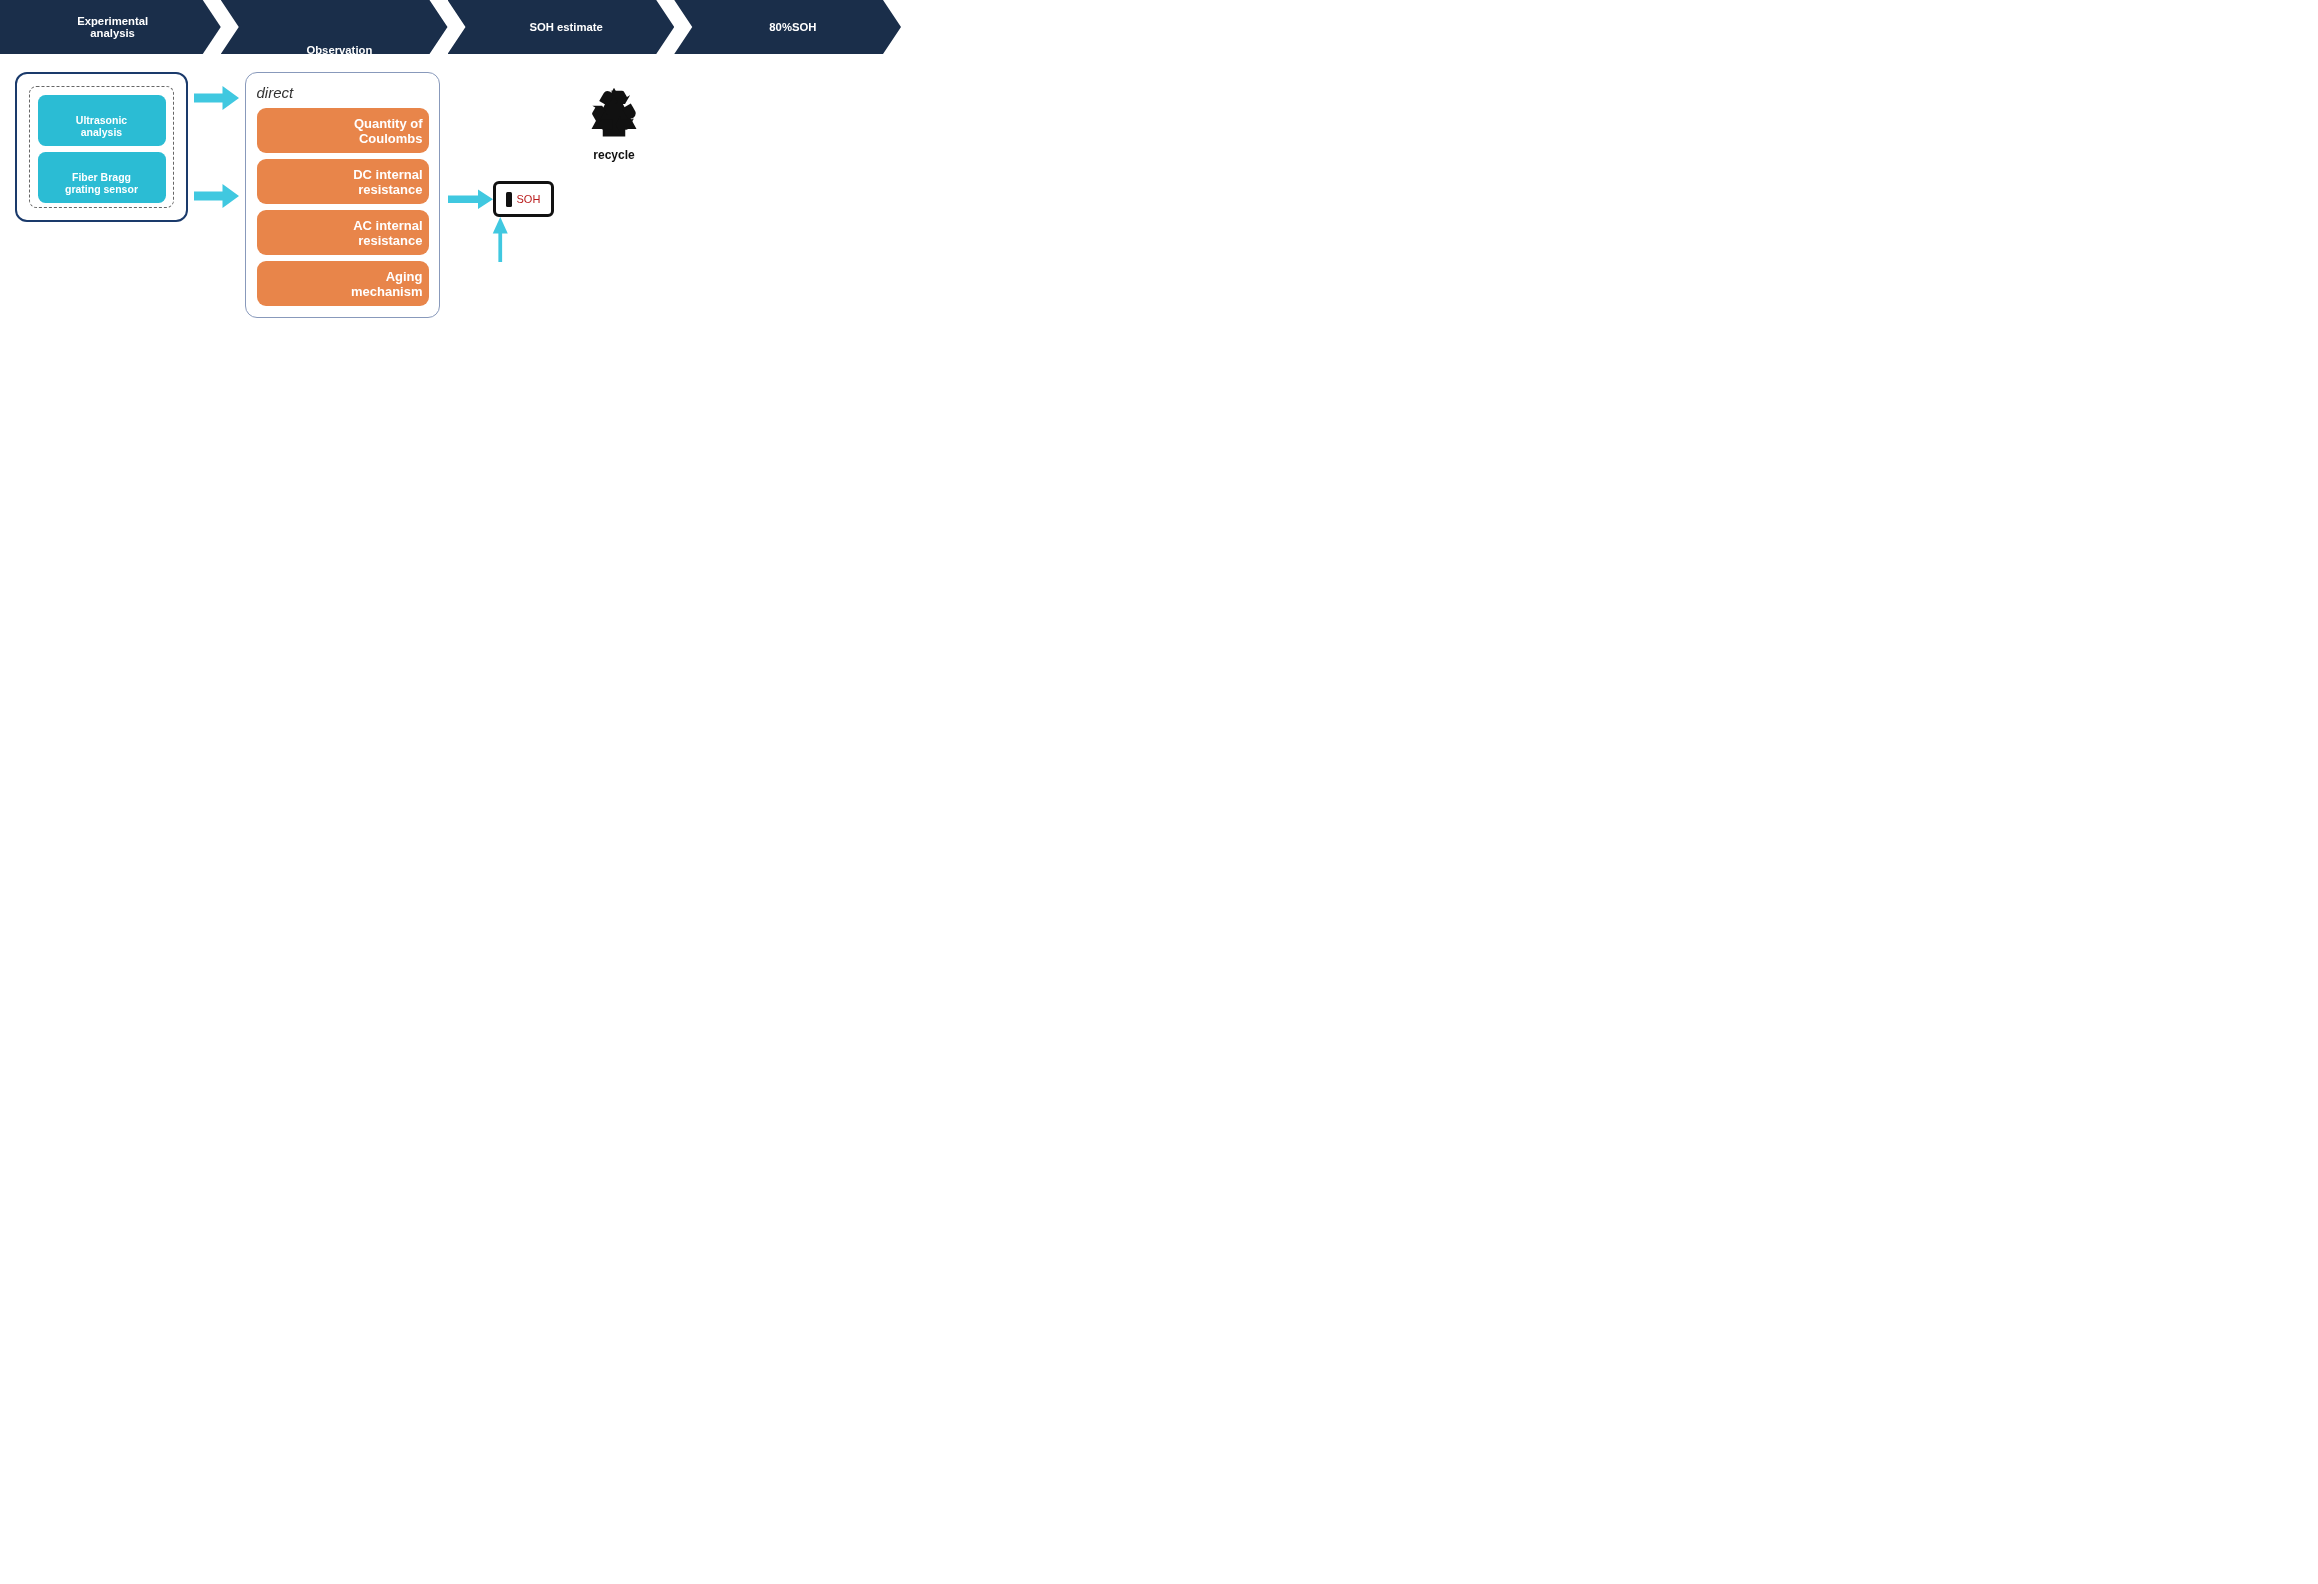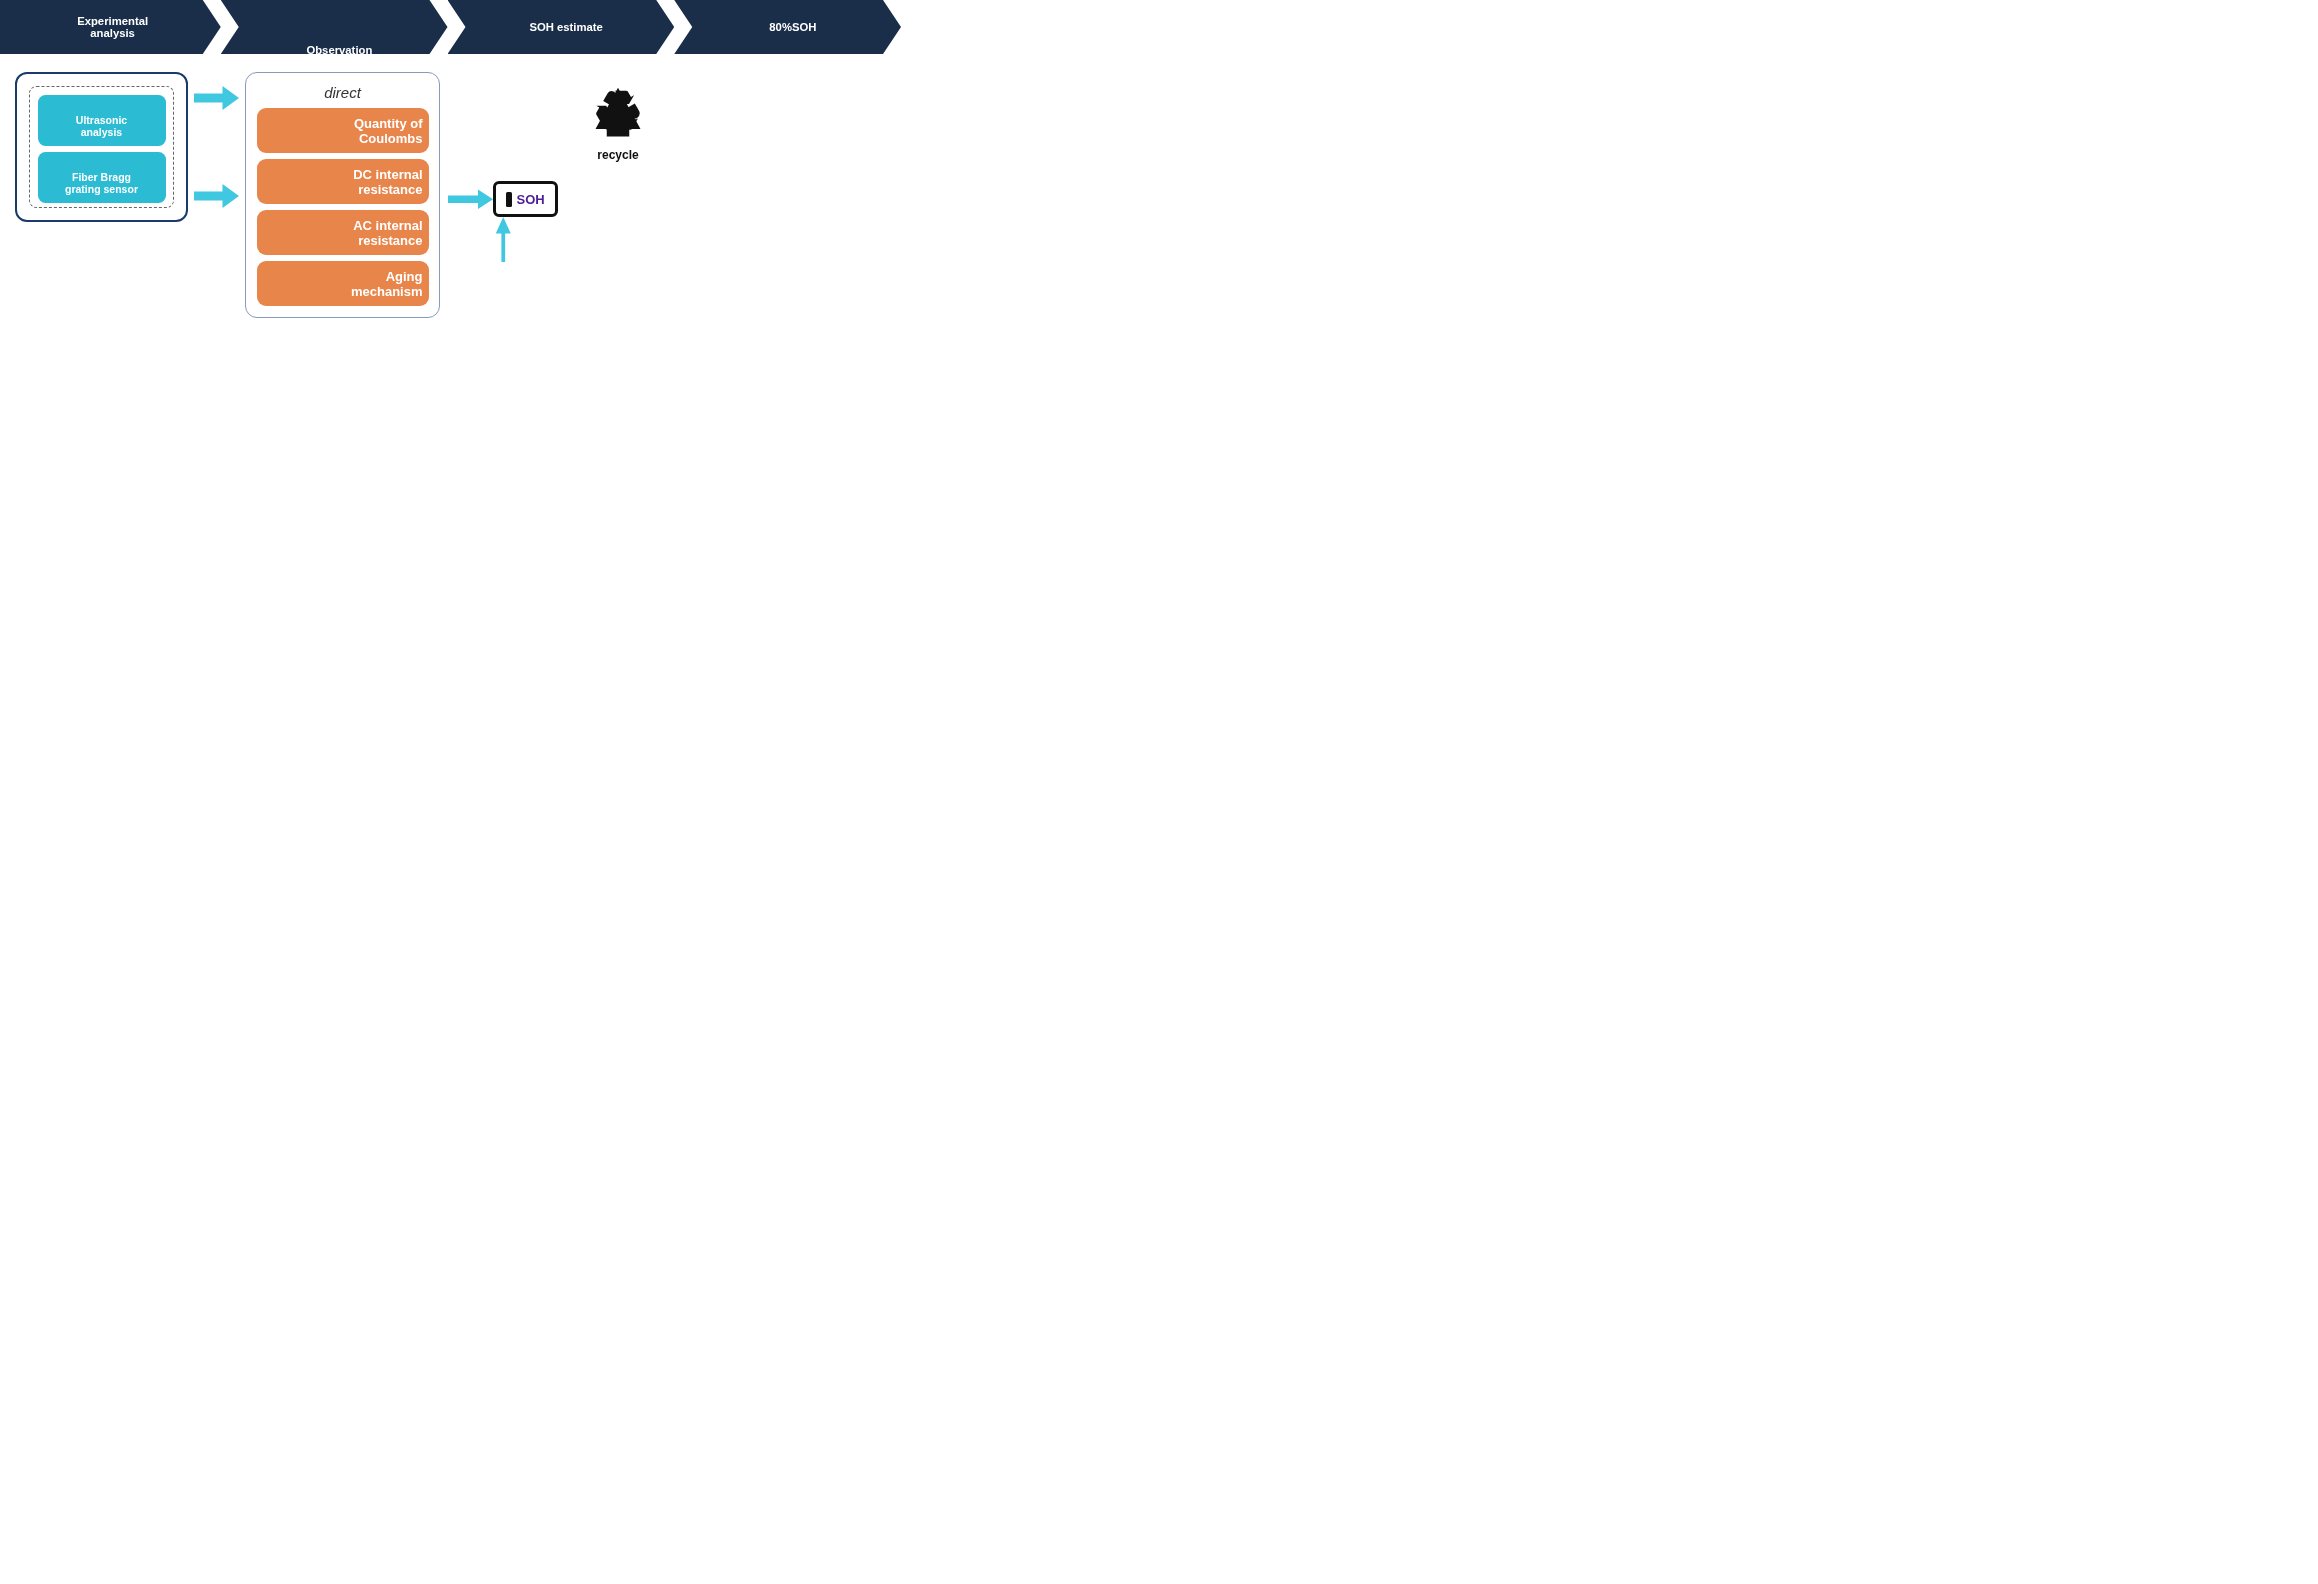--- a/index.html
+++ b/index.html
@@ -73,21 +73,20 @@
     .teal-btn:last-child { margin-bottom: 0; }
 
     .obs-panel {
       border: 1.9px solid #8899bb;
       border-radius: 12px;
       background: #fff;
       padding: 10.5px 10.5px 10.5px 10.5px;
       width: 195px;
     }
     .obs-panel-title {
-      text-align: center;
       font-size: 15px;
       color: #333;
       margin-bottom: 7.5px;
       font-style: italic;
     }
     .orange-btn {
       background: #e8854a;
       border-radius: 9px;
       color: #fff;
       font-size: 13px;
@@ -248,21 +247,21 @@
       <div style="display:flex;flex-direction:column;align-items:center;margin-top:109px;">
 
         <div style="display:flex;flex-direction:row;align-items:center;">
           <svg width="45" height="22.5" viewBox="0 0 60 30">
             <polygon points="0,10 40,10 40,2 60,15 40,28 40,20 0,20" fill="#40c8e0"></polygon>
           </svg>
 
           <div style="display:flex;align-items:center;border:3px solid #111;border-radius:6px;padding:7.5px 10.5px;background:#fff;gap:3px;">
 
             <div style="width:6px;height:15px;background:#111;border-radius:1.5px;margin-right:1.5px;"></div>
-            <span style="font-size:13px;font-weight:bold;color:#4c1d95;">SOH</span>
+            <span style="font-size:11px;font-weight:normal;color:#b91c1c;">SOH</span>
           </div>
         </div>
 
         <svg width="22.5" height="45" viewBox="0 0 30 60" style="margin-top:0;">
           <line x1="15" y1="20" x2="15" y2="60" stroke="#40c8e0" stroke-width="5"></line>
           <polygon points="5,22 15,0 25,22" fill="#40c8e0"></polygon>
         </svg>
       </div>
 
     </div>

